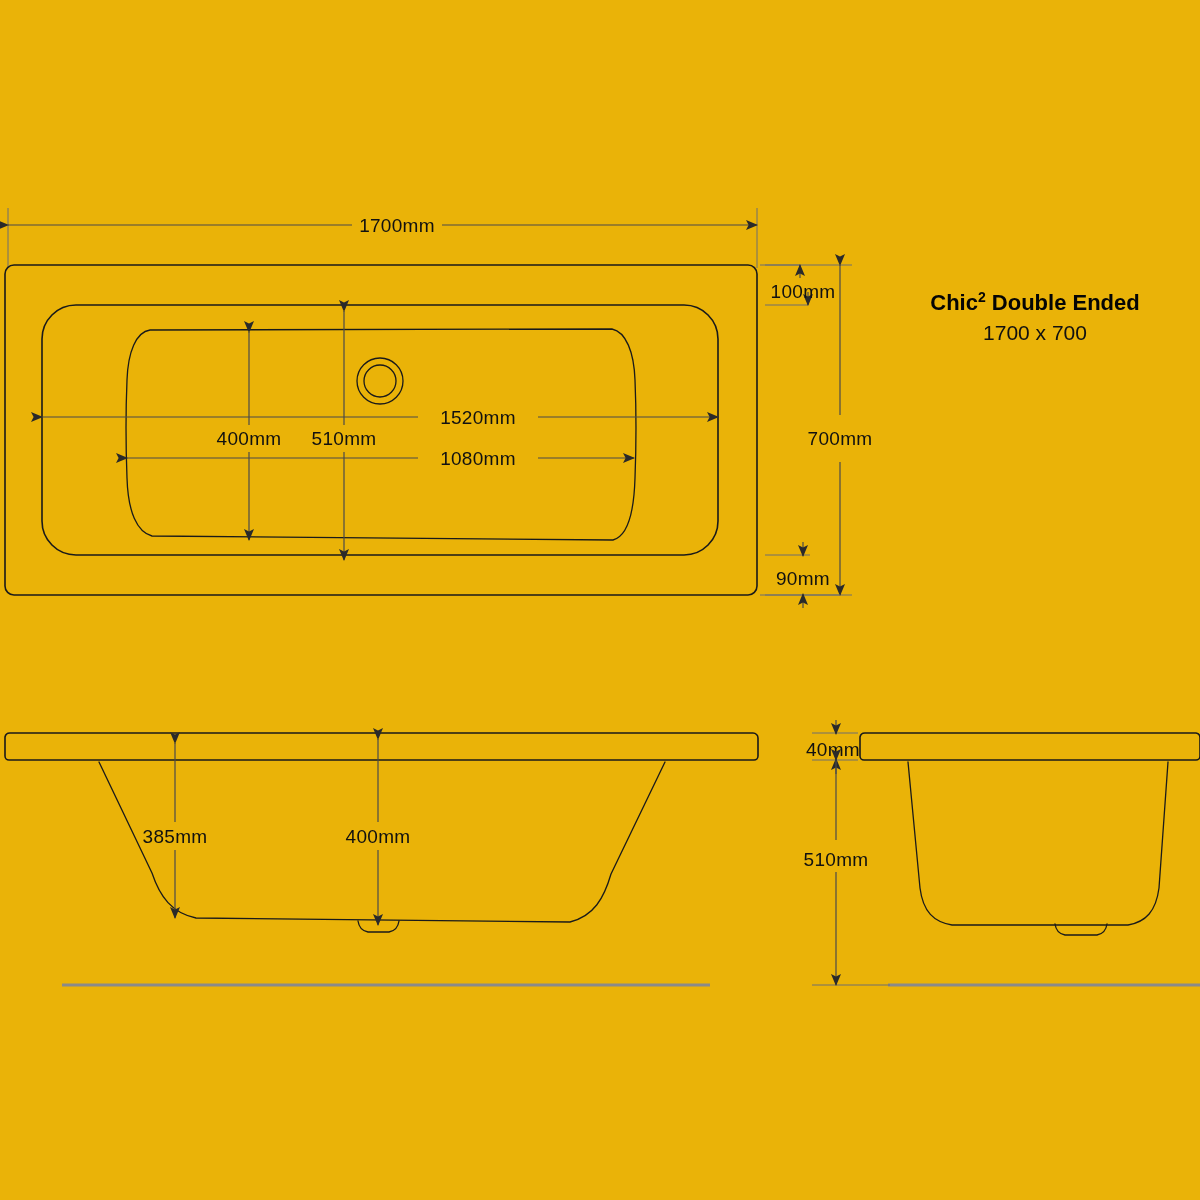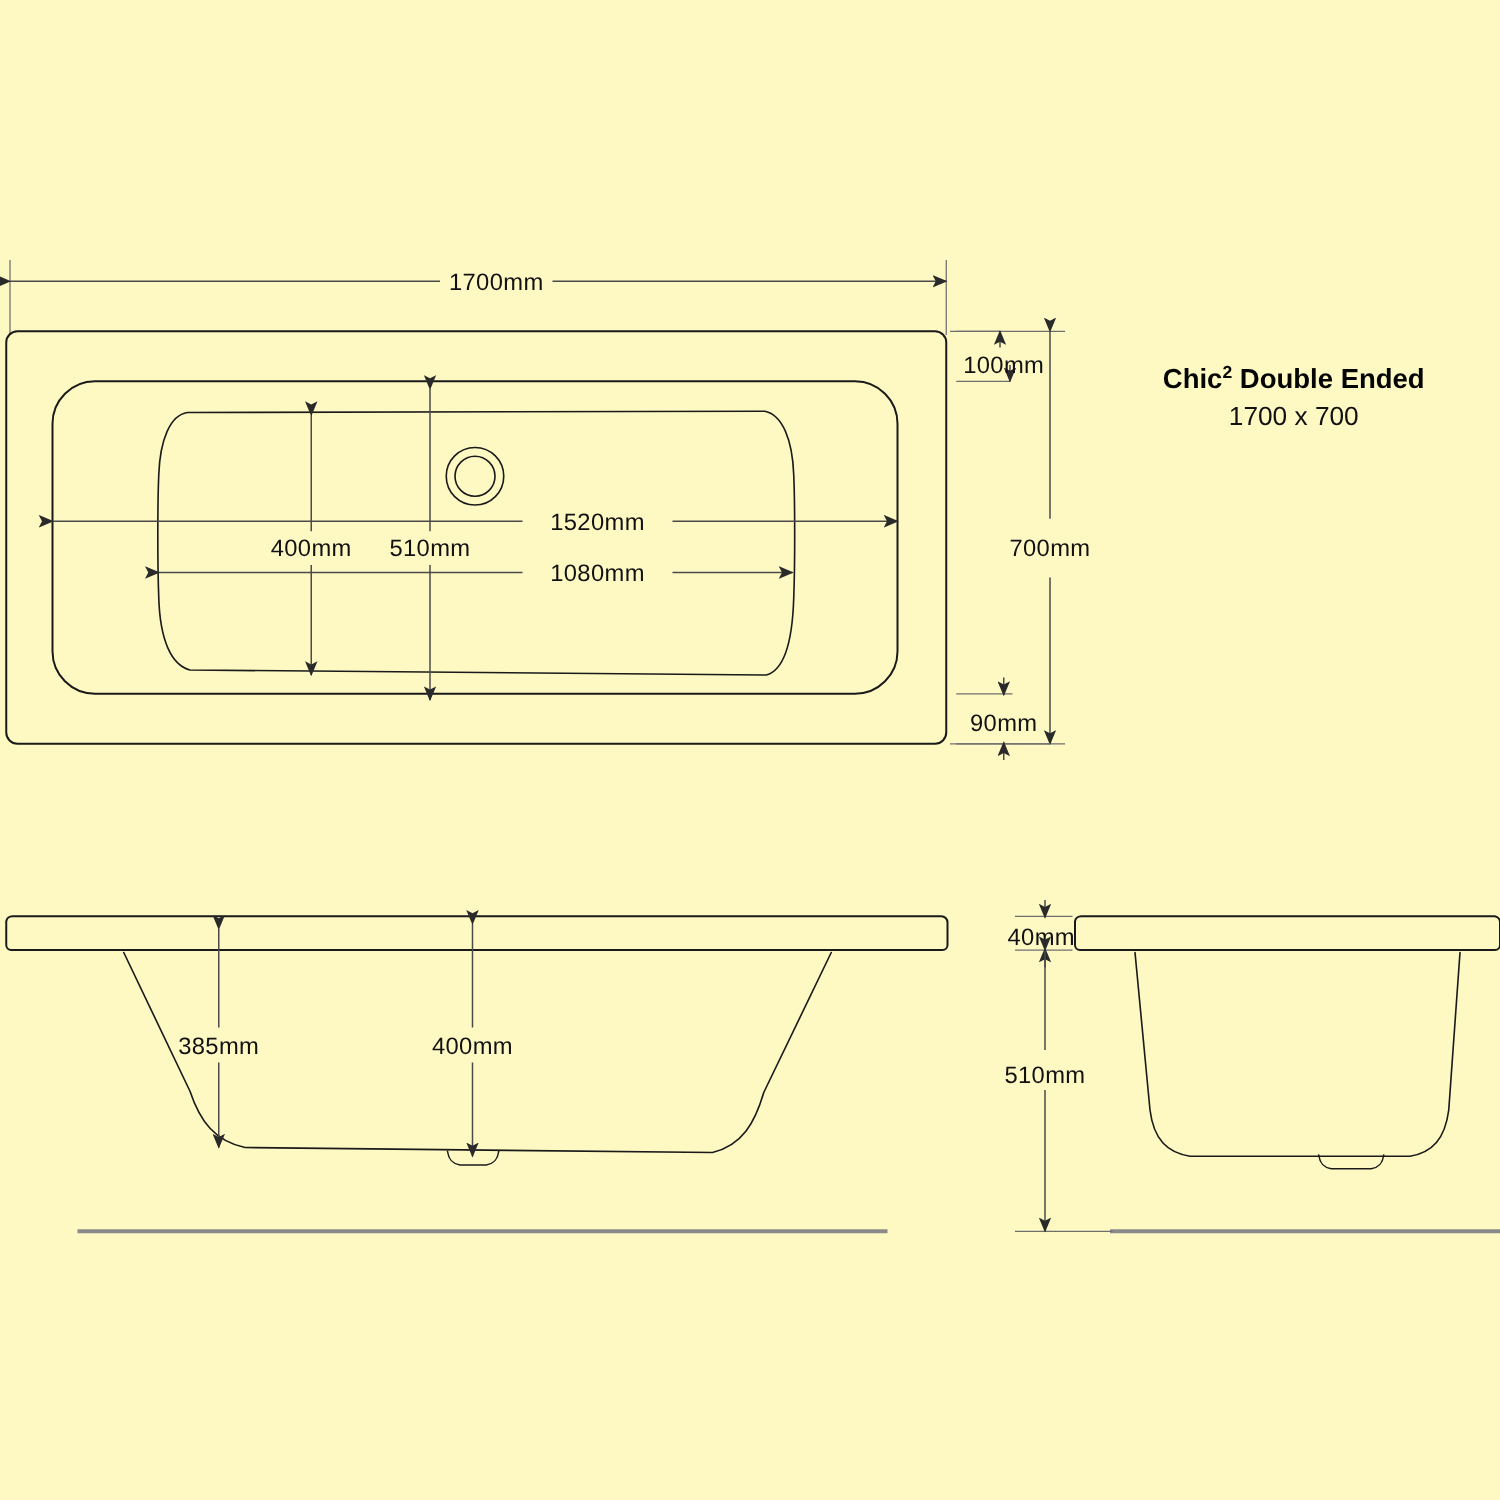--- a/index.html
+++ b/index.html
@@ -10,21 +10,21 @@
   body {
     width: 1200px;
     height: 1200px;
     font-family: "Liberation Sans", sans-serif;
     overflow: hidden;
   }
   #sheet {
     position: relative;
     width: 1200px;
     height: 1200px;
-    background: #fef9c3;
+    background: #eab308;
   }
   svg#drawing {
     position: absolute;
     left: 0;
     top: 0;
     width: 1200px;
     height: 1200px;
   }
   .outline {
     fill: none;

